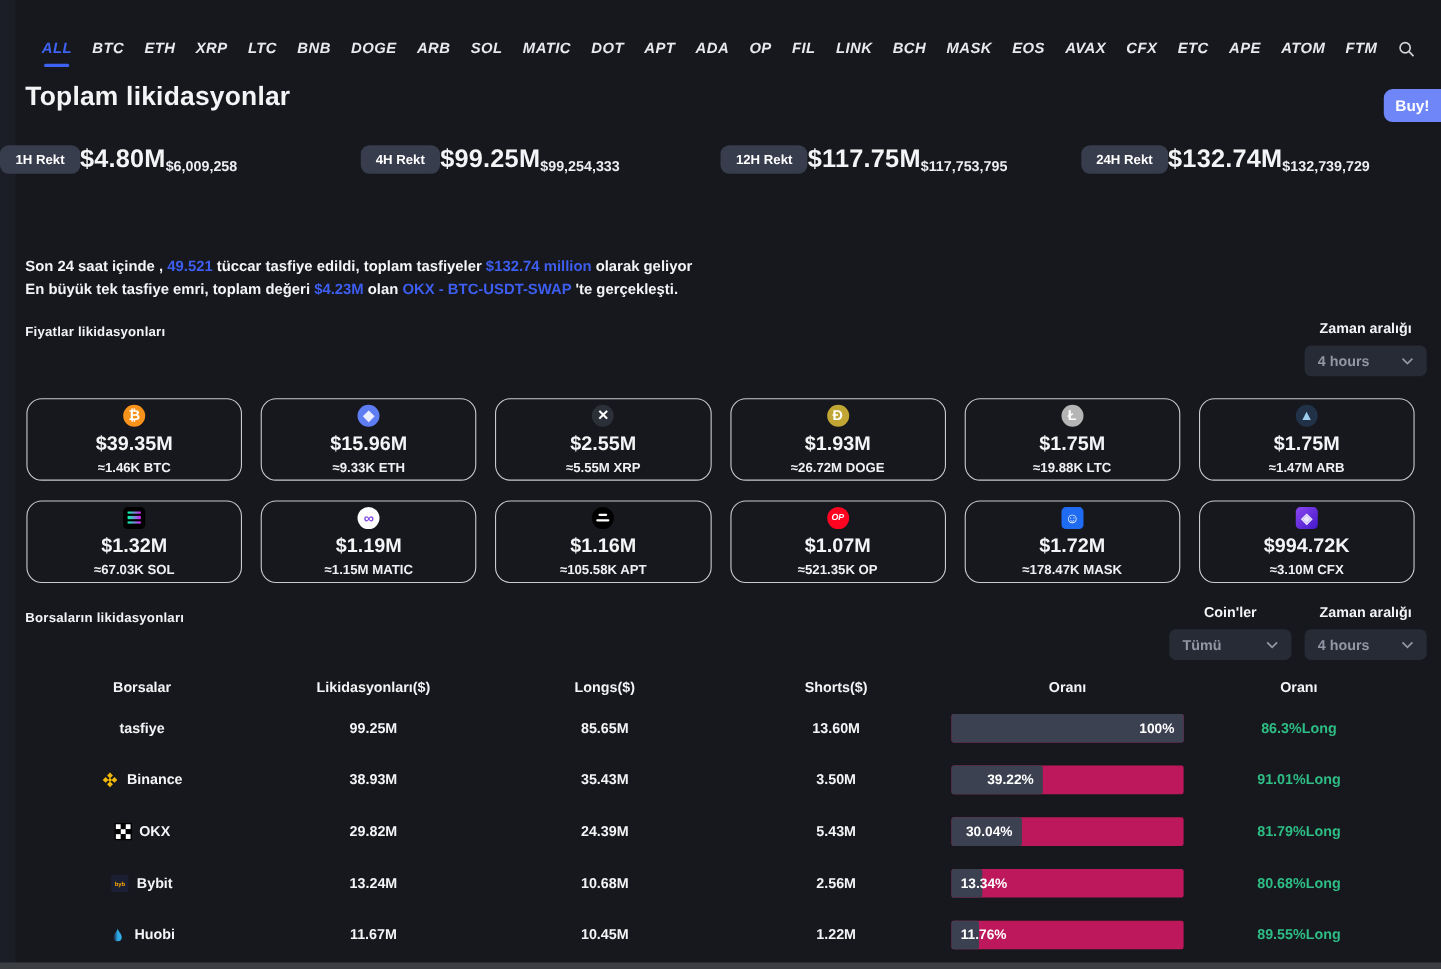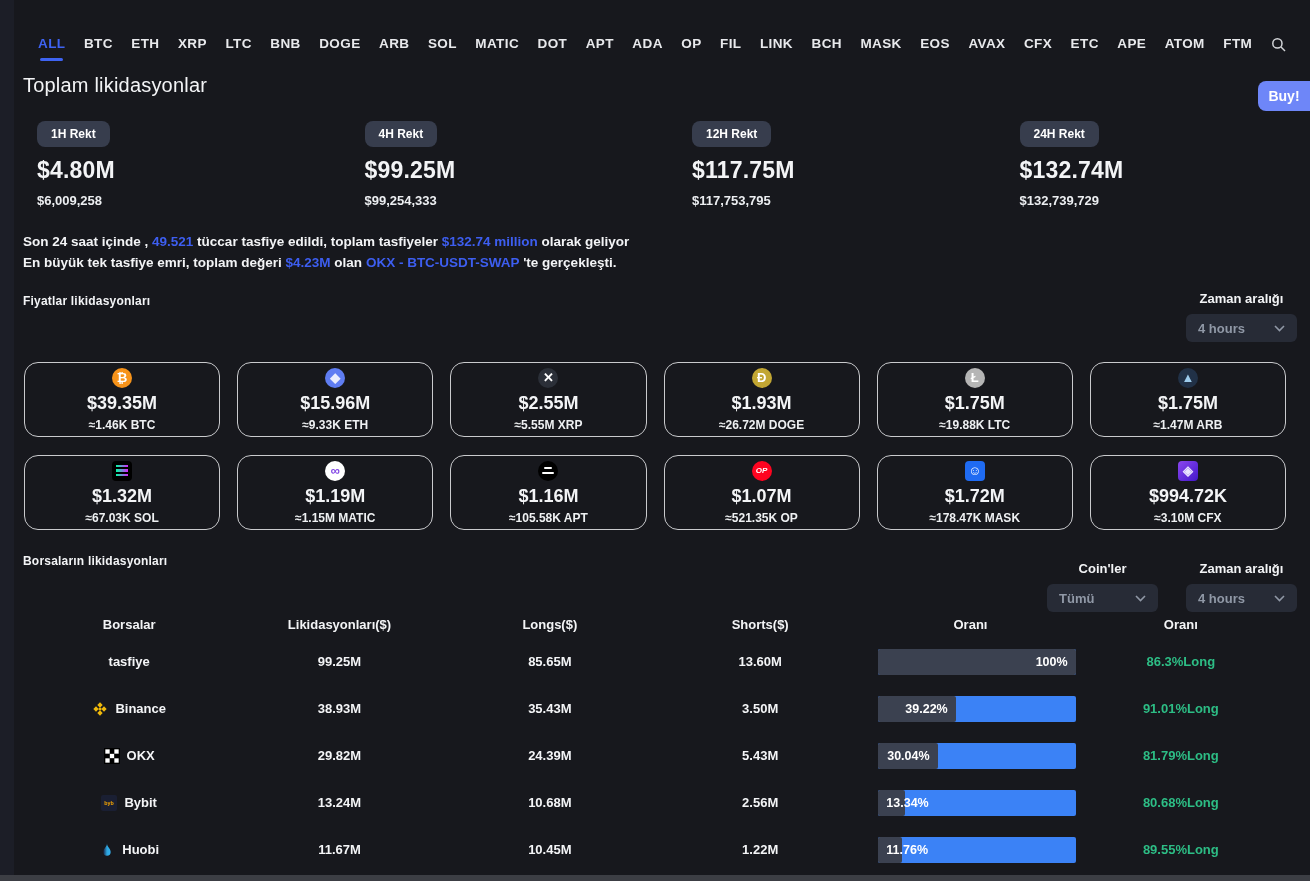--- a/index.html
+++ b/index.html
@@ -3,53 +3,53 @@
 <meta charset="utf-8">
 <style>
   * { margin:0; padding:0; box-sizing:border-box; }
   html,body { background:#101116; }
   body { font-family:"Liberation Sans", sans-serif; color:#f3f4f6; }
   .page { position:relative; width:1310px; height:881px; background:#17181d; overflow:hidden; }
   .page::before { content:""; position:absolute; left:0; top:0; width:14px; height:100%; background:#1c1e27; }
 
   
   .nav { position:absolute; top:36px; left:38px; right:24px; display:flex; justify-content:space-between; align-items:flex-start; }
-  .nav-item { font-size:13.5px; font-weight:700; letter-spacing:.4px; color:#e8e9ec; cursor:pointer; white-space:nowrap; }
+  .nav-item { font-size:13.5px; font-weight:700; letter-spacing:.4px; color:#e8e9ec; cursor:pointer; white-space:nowrap;font-style:italic; }
   .nav-item.active { color:#3e63f2; }
   .nav-item.active::after { content:""; display:block; height:3px; width:85%; margin:7px auto 0; background:#3e63f2; border-radius:2px; }
   .nav-search { width:15px; height:15px; margin-top:1px; }
 
   
-  .h1 { position:absolute; top:74px; left:23px; font-size:20px; font-weight:400; letter-spacing:.2px; }
+  .h1 { position:absolute; top:74px; left:23px; font-size:24px; font-weight:700; letter-spacing:.2px; }
   .buy-btn { position:absolute; top:81px; right:-10px; width:62px; height:30px; background:#6e86f8; border-radius:8px;
              color:#fff; font-size:14px; font-weight:700; display:flex; align-items:center; justify-content:center;
              padding-right:10px; cursor:pointer; }
 
   
   .stats { position:absolute; top:121px; left:0; right:0; display:flex; }
-  .stat { flex:1; display:flex; flex-direction:column; align-items:flex-start;padding-left:37px; }
+  .stat { flex:1; display:flex; flex-direction:row; align-items:flex-end; }
   .stat-chip { background:#373d4d; border-radius:8px; padding:6px 14px; font-size:12px; font-weight:700; color:#fff; }
   .stat-value { margin-top:10px; font-size:23px; font-weight:700; letter-spacing:.2px; }
   .stat-exact { margin-top:9px; font-size:13px; font-weight:600; color:#eceef1; }
 
   
   .summary { position:absolute; top:231px; left:23px; font-size:13.5px; font-weight:700; line-height:21px; }
   .summary .hl { color:#3d5ef0;margin-top:40px; }
 
   
   .h2 { font-size:12px; font-weight:700; letter-spacing:.2px; }
   .price-head { position:absolute; top:294px; left:23px; }
   .ctrl { width:111px; display:flex; flex-direction:column; align-items:center; }
   .ctrl-label { font-size:13px; font-weight:700; margin-bottom:8px; white-space:nowrap; }
   .dropdown { width:100%; height:28px; background:#272b36; border-radius:6px; display:flex; align-items:center;
               justify-content:space-between; padding:0 12px; cursor:pointer; }
   .dropdown span { font-size:13px; font-weight:700; color:#9098a6; }
   .dropdown svg { width:11px; height:7px; }
   .time-ctrl-1 { position:absolute; top:291px; right:13px; }
-  .ex-controls { position:absolute; top:561px; right:13px; display:flex; gap:28px; }
+  .ex-controls { position:absolute; top:549px; right:13px; display:flex; gap:12px; }
 
   
   .cards { position:absolute; top:362px; left:24px; right:24px; display:grid; grid-template-columns:repeat(6,1fr); gap:18px 17px; }
   .card { height:75px; border:1px solid #c9cacd; border-radius:14px; display:flex; flex-direction:column;
           align-items:center; justify-content:center; gap:2px; background:#17181d; }
   .coin-icon { width:20px; height:20px; display:flex; align-items:center; justify-content:center;
                font-size:13px; font-weight:700; line-height:1; overflow:hidden; }
   .coin-icon.circle { border-radius:50%; }
   .coin-icon.square { border-radius:4px; }
   .coin-icon.tiny { font-size:8px; letter-spacing:0; font-style:italic; }
@@ -64,21 +64,21 @@
   
   .ex-head { position:absolute; top:554px; left:23px; }
   .table { position:absolute; top:610px; left:24px; right:24px; }
   .trow { display:grid; grid-template-columns:repeat(6,1fr); align-items:center; }
   .thead { height:28px; font-size:13px; font-weight:700; }
   .thead div { text-align:center; }
   .tbody .trow { height:47px; }
   .tcell { text-align:center; font-size:13px; font-weight:700; color:#f4f5f7; }
   .name-cell { display:flex; align-items:center; justify-content:center; gap:7px; }
   .ex-icon { width:16px; height:16px; display:inline-flex; }
-  .bar-cell { position:relative; height:26px; background:#3b82f6; border-radius:2px; overflow:visible;margin-left:13px; }
+  .bar-cell { position:relative; height:26px; background:#be185d; border-radius:2px; overflow:visible; }
   .bar-fill { position:absolute; left:0; top:0; bottom:0; background:#3b4150; border-radius:2px; }
   .bar-label { position:absolute; top:0; height:26px; line-height:26px; font-size:12.5px; font-weight:700;
                color:#fff; white-space:nowrap; }
   .long-cell { color:#2dbd85; }
 
   
   .hscroll { position:absolute; left:0; right:0; bottom:0; height:6px; background:#3c3e44; }
 </style>
 </head>
 <body>

